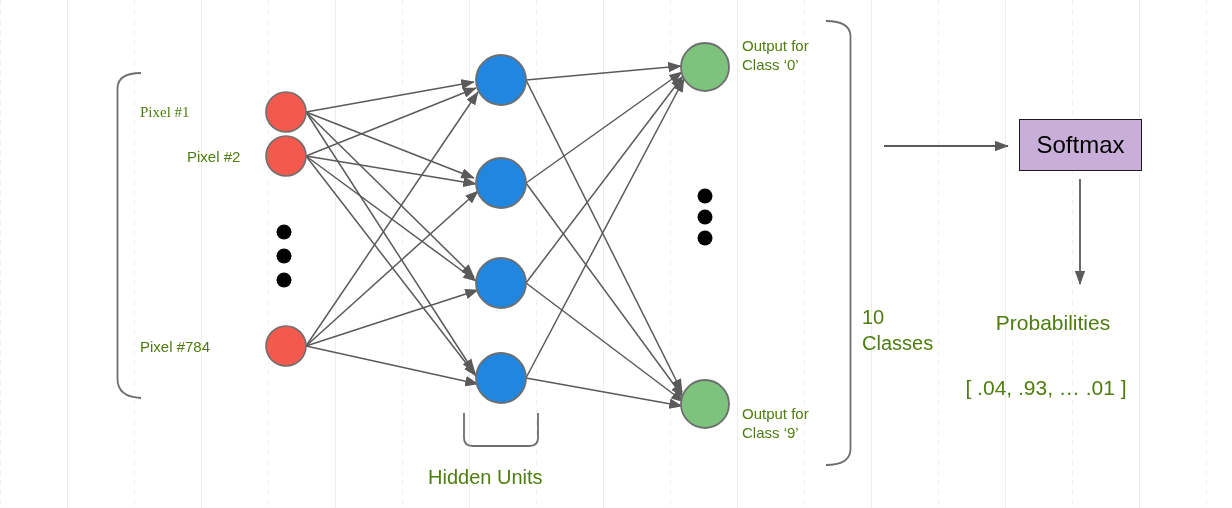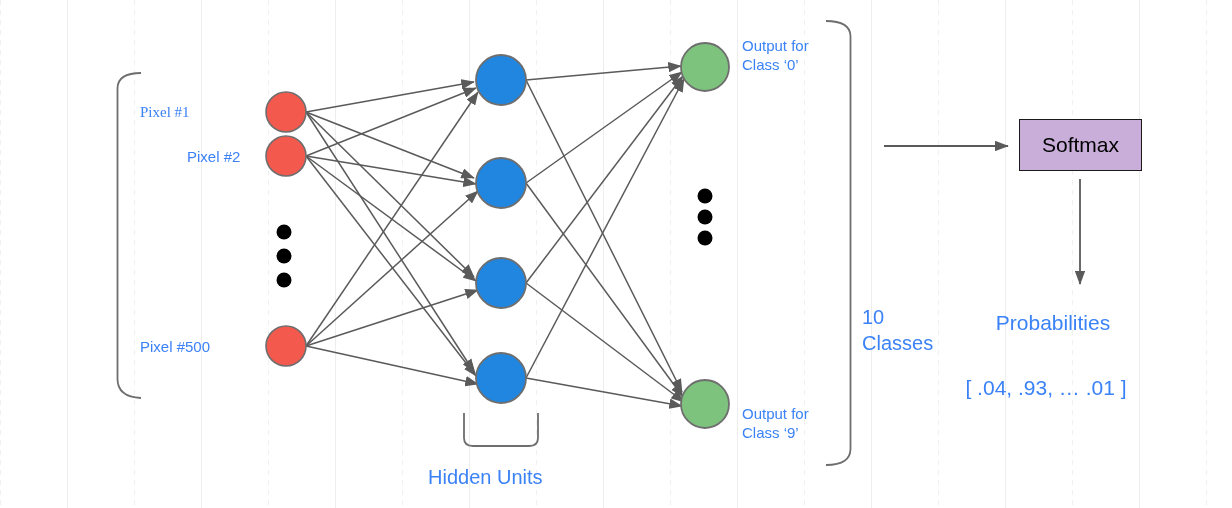--- a/index.html
+++ b/index.html
@@ -17,41 +17,41 @@
   }
   #grid, #diagram {
     position: absolute;
     left: 0;
     top: 0;
     width: 1232px;
     height: 508px;
   }
   .lbl {
     position: absolute;
-    color: #3b82f6;
+    color: #4d7c0f;
     font-family: "Liberation Sans", sans-serif;
     white-space: pre;
     line-height: 1.28;
   }
   .lbl-sm { font-size: 15px; }
   .lbl-md { font-size: 20px; }
   .lbl-lg { font-size: 21px; }
   .softmax-box {
     position: absolute;
     left: 1019px;
     top: 119px;
     width: 123px;
     height: 52px;
     background: #c8aed9;
     border: 1.6px solid #1a1a1a;
     box-sizing: border-box;
     display: flex;
     align-items: center;
     justify-content: center;
-    font-size: 21px;
+    font-size: 24px;
     color: #000000;
     font-family: "Liberation Sans", sans-serif;
   }
 </style>
 </head>
 <body>
 
 <div id="canvas">
 
   <svg id="grid" viewBox="0 0 1232 508" xmlns="http://www.w3.org/2000/svg">
@@ -151,21 +151,21 @@
     <path d="M826,21 Q850,21 850.5,36 L850.5,448 Q851,465 826,465" fill="none" stroke="#6e6e6e" stroke-width="1.8"></path>
 
     <line x1="884" y1="146" x2="1008" y2="146" stroke="#5a5a5a" stroke-width="1.8" marker-end="url(#arrowhead2)"></line>
 
     <line x1="1080" y1="179" x2="1080" y2="284" stroke="#5a5a5a" stroke-width="1.8" marker-end="url(#arrowhead2)"></line>
   </svg>
 
 
   <div class="lbl lbl-sm" style="left:140px; top:103px;font-family:Liberation Serif, serif;">Pixel #1</div>
   <div class="lbl lbl-sm" style="left:140px; top:147px;margin-left:47px;">Pixel #2</div>
-  <div class="lbl lbl-sm" style="left:140px; top:337px;">Pixel #500</div>
+  <div class="lbl lbl-sm" style="left:140px; top:337px;">Pixel #784</div>
 
   <div class="lbl lbl-md" style="left:428px; top:465px;">Hidden Units</div>
 
   <div class="lbl lbl-sm" style="left:742px; top:36px;"><span>Output for</span><br><span>Class ‘0’</span></div>
   <div class="lbl lbl-sm" style="left:742px; top:404px;"><span>Output for</span><br><span>Class ‘9’</span></div>
 
   <div class="lbl lbl-md" style="left:862px; top:305px;"><span>10</span><br><span>Classes</span></div>
 
   <div class="softmax-box">
     <span>Softmax</span>

